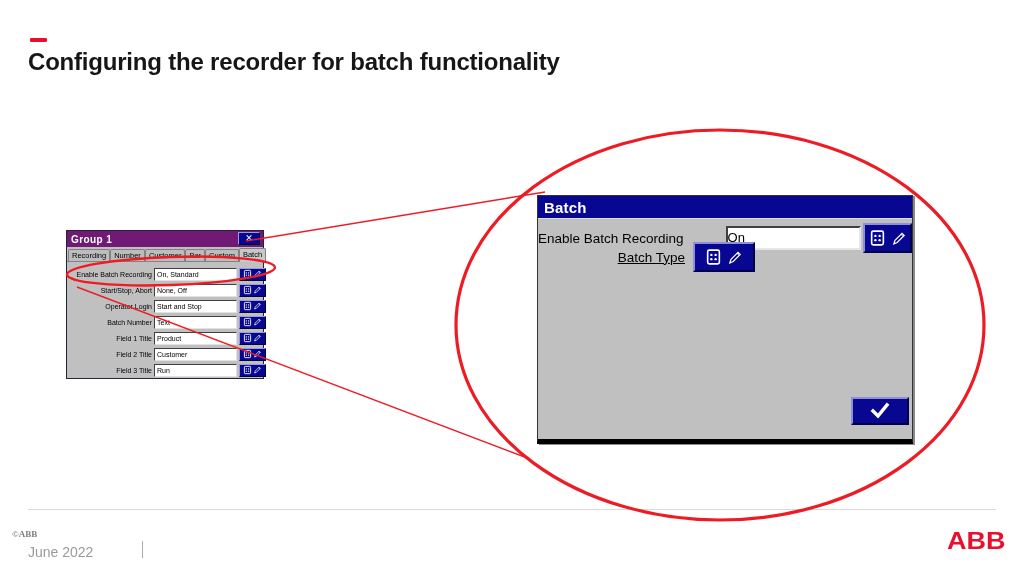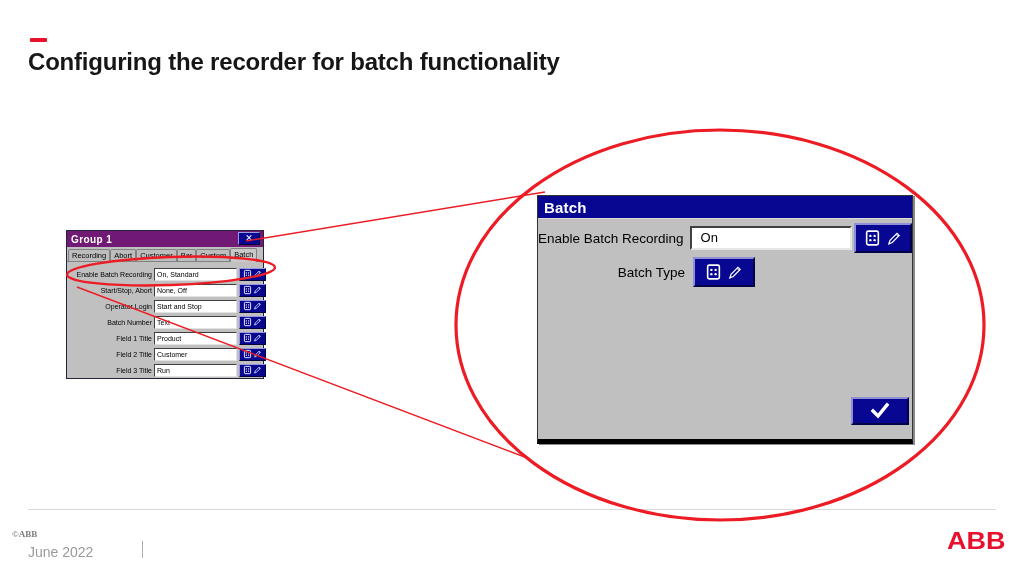--- a/index.html
+++ b/index.html
@@ -84,26 +84,26 @@
     z-index: 2;
   }
   .bd-titlebar {
     height: 22px; background: #070792;
     display: flex; align-items: center; padding: 0 6px;
   }
   .bd-title { font-size: 15px; letter-spacing: .2px; }
   .bd-body { position: relative; height: 221px; border-top: 1px solid #dcdcdc; }
   .bd-row { position: absolute; left: 0; width: 100%; height: 30px; display: flex; align-items: center; }
   .bd-row.r1 { top: 4px; }
-  .bd-row.r2 { top: 38px; }
+  .bd-row.r2 { top: 23px; text-decoration: underline; }
   .bd-label { width: 153px; padding-right: 6px; text-align: right; font-size: 13.5px; color: #000; white-space: nowrap; }
   .bd-input {
     width: 174px; height: 24px; background: #fff;
     border: 2px solid; border-color: #404040 #e6e6e6 #e6e6e6 #404040;
-    font-size: 13px; line-height: 20px; padding-left: 9px; color: #000; white-space: nowrap;
+    font-size: 13px; line-height: 20px; padding-left: 0; color: #000; white-space: nowrap; margin-left: 36px;
   }
   .bd-iconbtn {
     margin-left: 2px; width: 62px; height: 30px; background: #070792;
     border: 2px solid; border-color: #8f8fd8 #020246 #020246 #8f8fd8;
     display: flex; align-items: center; justify-content: center; gap: 5px;
   }
   .bd-check {
     position: absolute; right: 3px; top: 178px;
     width: 58px; height: 28px; background: #070792;
     border: 2px solid; border-color: #8f8fd8 #020246 #020246 #8f8fd8;
@@ -134,21 +134,21 @@
 
   <div class="gd">
     <div class="gd-titlebar navy">
       <span class="gd-title titlebar-text">Group 1</span>
       <div class="gd-close">
         <span>✕</span>
       </div>
     </div>
     <div class="gd-tabs">
       <div class="tab">Recording</div>
-        <div class="tab">Abort</div>
+        <div class="tab">Number</div>
         <div class="tab">Customer</div>
         <div class="tab">Bar</div>
         <div class="tab">Custom</div>
         <div class="tab active">Batch</div>
     </div>
     <div class="gd-rows">
       <div class="gd-row">
           <div class="gd-label">Enable Batch Recording</div>
           <div class="gd-input">On, Standard</div>
           <div class="gd-iconbtn">

